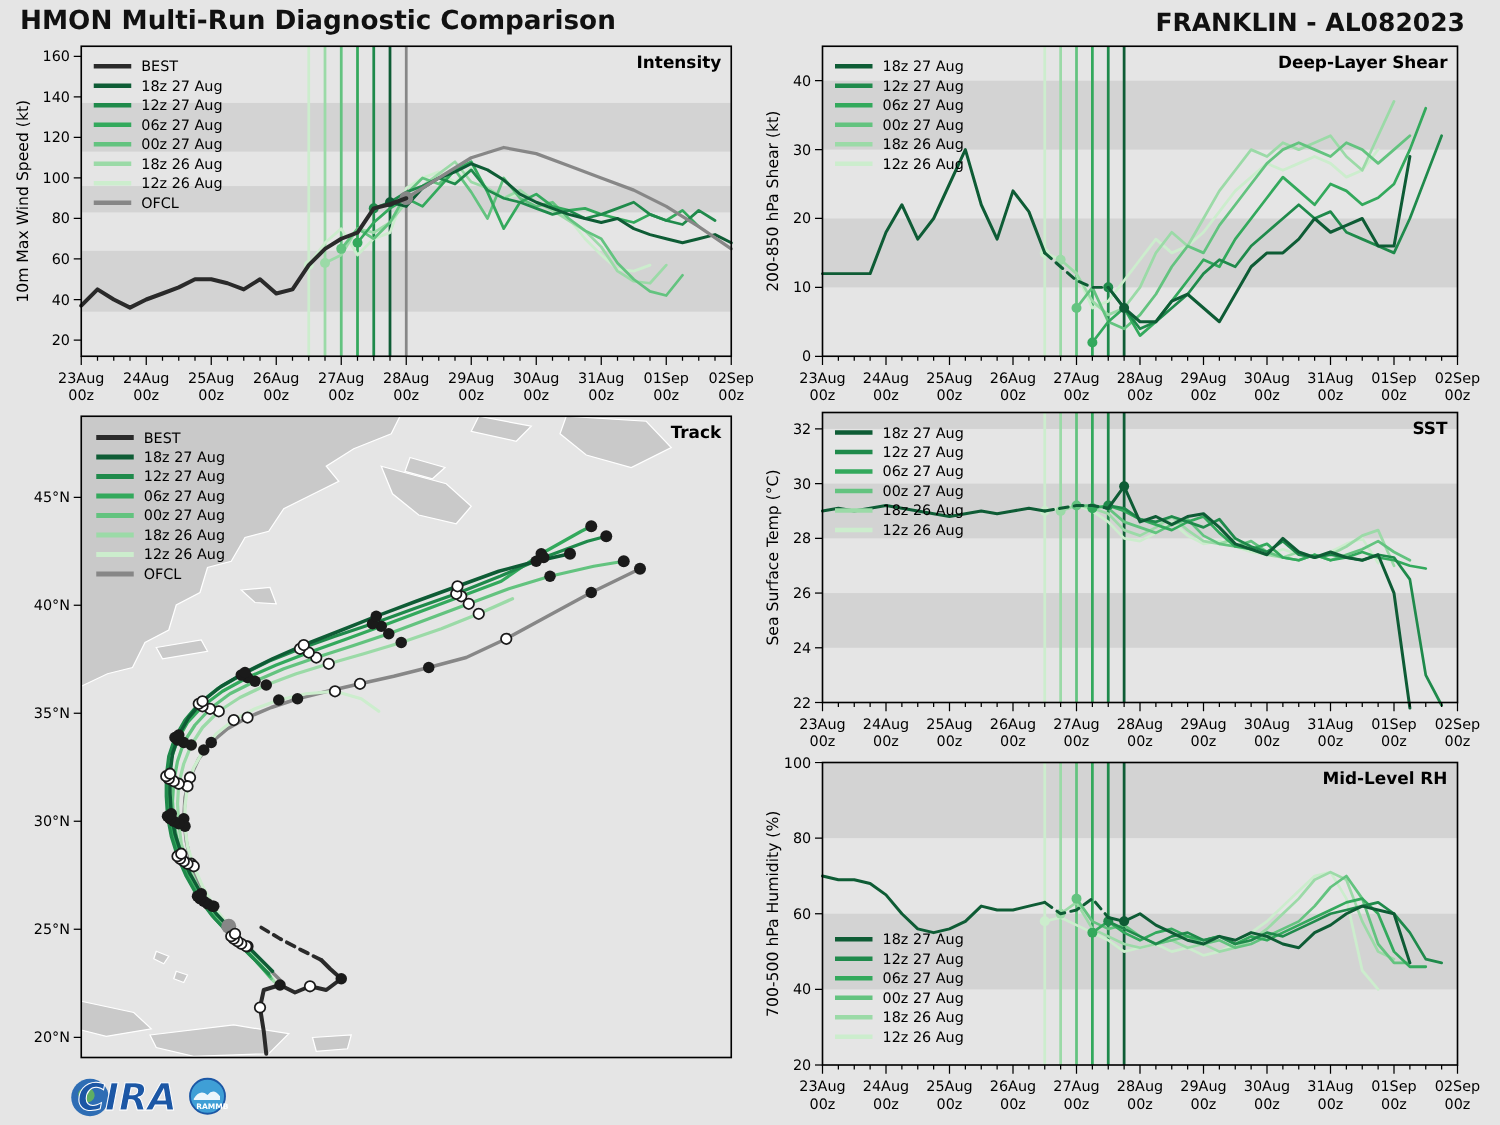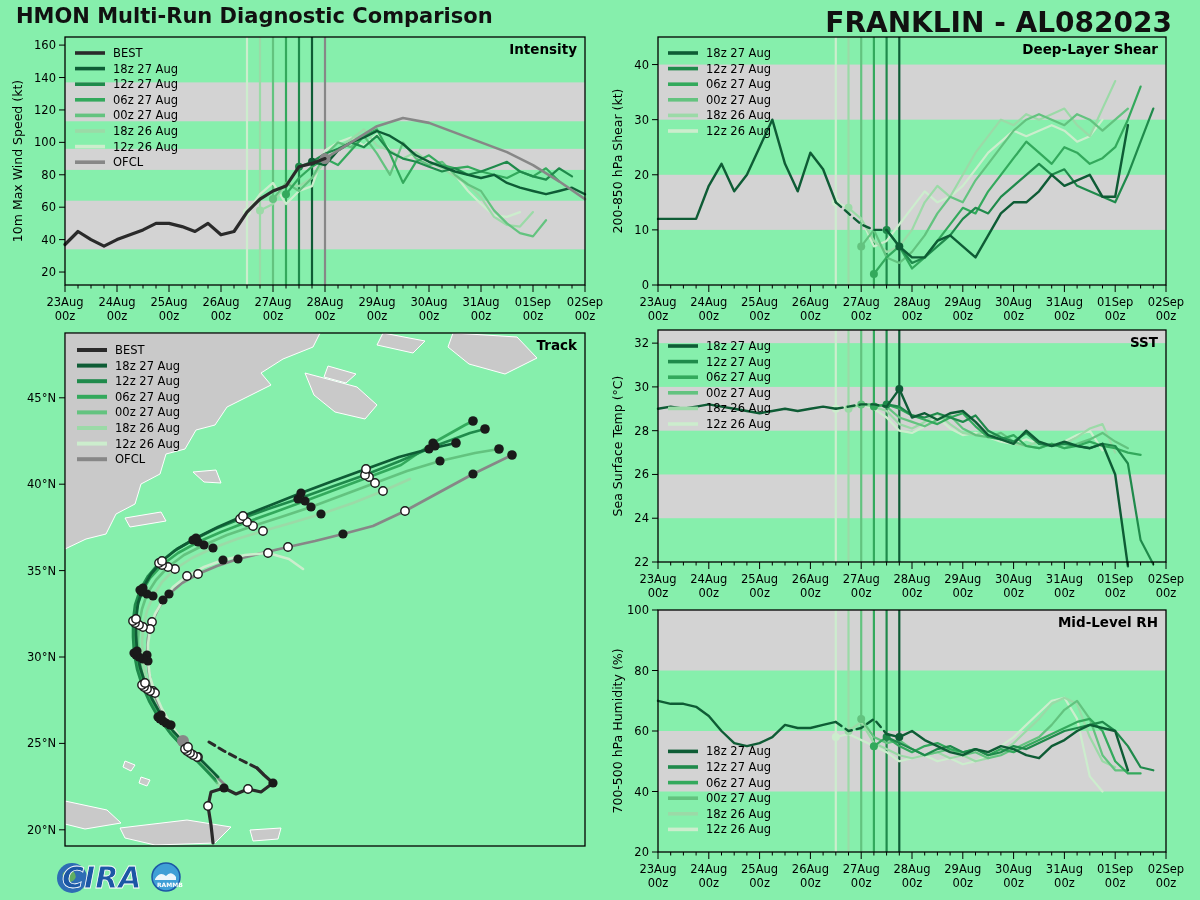--- a/index.html
+++ b/index.html
@@ -1,19 +1,19 @@
 <!DOCTYPE html>
 <html><head>
 <meta charset="utf-8">
 <style>
   html,body{margin:0;padding:0;background:#ffffff;}
   body{font-family:"DejaVu Sans","Liberation Sans",sans-serif;}
-  #page{position:relative;width:1200px;height:900px;background:#86efac;overflow:hidden;}
+  #page{position:relative;width:1200px;height:900px;background:#e5e5e5;overflow:hidden;}
   .hdr-left{position:absolute;left:16px;top:4px;font-size:21px;font-weight:bold;color:#111;}
-  .hdr-right{position:absolute;right:28px;top:6px;font-size:28px;font-weight:bold;color:#111;}
+  .hdr-right{position:absolute;right:28px;top:6px;font-size:20px;font-weight:bold;color:#111;}
   .panel{position:absolute;}
   svg{display:block;}
   #logo{position:absolute;left:6px;top:852px;width:150px;height:46px;margin-left:48px;}
   .cira-text{font-weight:bold;font-style:italic;}
 </style>
 </head>
 <body>
 <div id="page">
 
 <div class="hdr-left">HMON Multi-Run Diagnostic Comparison</div>

